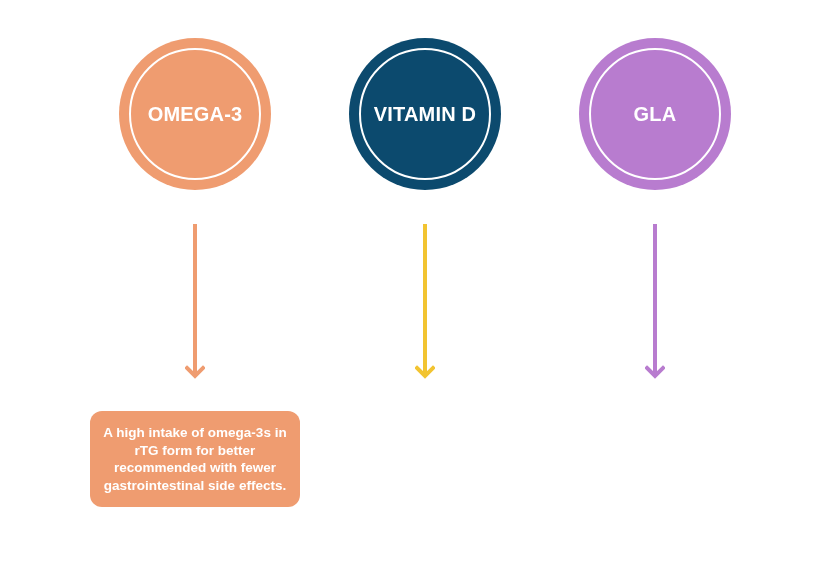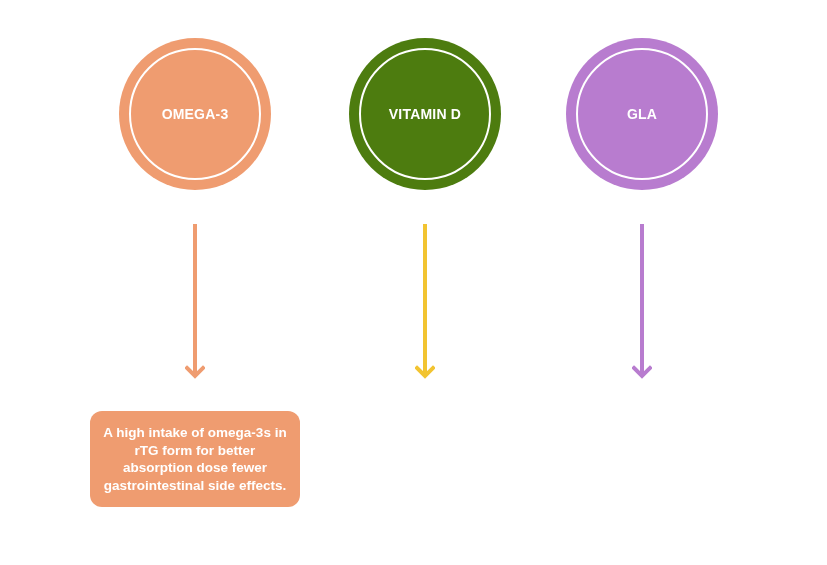--- a/index.html
+++ b/index.html
@@ -10,21 +10,21 @@
   .col { position: absolute; top: 0; width: 210px; height: 565px; }
   .circle {
     position: absolute; left: 29px; top: 38px; width: 152px; height: 152px; border-radius: 50%;
     display: flex; align-items: center; justify-content: center;
   }
   .ring {
     position: absolute; left: 10px; top: 10px; right: 10px; bottom: 10px;
     border: 2px solid #ffffff; border-radius: 50%; box-sizing: border-box;
   }
   .circle-label {
-    position: relative; color: #ffffff; font-weight: bold; font-size: 14px; letter-spacing: 0.2px;
+    position: relative; color: #ffffff; font-weight: bold; font-size: 20px; letter-spacing: 0.2px;
   }
   .stem { position: absolute; left: 103px; top: 224px; width: 4px; height: 150px; }
   .arrow-head { position: absolute; left: 95px; top: 362px; width: 20px; height: 22px; }
   .box {
     position: absolute; left: 0; top: 411px; width: 210px; height: 96px; border-radius: 12px;
     display: flex; align-items: center; justify-content: center; box-sizing: border-box; padding: 0 10px;
   }
   .box-text {
     color: #ffffff; font-weight: bold; font-size: 13.5px; line-height: 17.5px; text-align: center;
   }
@@ -37,36 +37,36 @@
   <div class="col" style="left:90px">
     <div class="circle" style="background: rgb(239, 156, 112);">
       <div class="ring"></div>
       <span class="circle-label">OMEGA-3</span>
     </div>
     <div class="stem" style="background: rgb(239, 156, 112);"></div>
     <svg class="arrow-head" viewBox="0 0 20 22">
       <path d="M2 6 L10 14 L18 6" fill="none" stroke-width="4" stroke-linecap="square" stroke="#ef9c70"></path>
     </svg>
     <div class="box" style="background: rgb(239, 156, 112);">
-      <span class="box-text">A high intake of omega-3s in rTG form for better absorption dose fewer gastrointestinal side effects.</span>
+      <span class="box-text">A high intake of omega-3s in rTG form for better recommended with fewer gastrointestinal side effects.</span>
     </div>
   </div>
 
   <div class="col" style="left:320px">
-    <div class="circle" style="background: #4d7c0f;">
+    <div class="circle" style="background: #0c4a6e;">
       <div class="ring"></div>
       <span class="circle-label">VITAMIN D</span>
     </div>
     <div class="stem" style="background: rgb(242, 196, 49);"></div>
     <svg class="arrow-head" viewBox="0 0 20 22">
       <path d="M2 6 L10 14 L18 6" fill="none" stroke-width="4" stroke-linecap="square" stroke="#f2c431"></path>
     </svg>
   </div>
 
-  <div class="col" style="left:537px">
+  <div class="col" style="left:550px">
     <div class="circle" style="background: rgb(184, 124, 207);">
       <div class="ring"></div>
       <span class="circle-label">GLA</span>
     </div>
     <div class="stem" style="background: rgb(184, 124, 207);"></div>
     <svg class="arrow-head" viewBox="0 0 20 22">
       <path d="M2 6 L10 14 L18 6" fill="none" stroke-width="4" stroke-linecap="square" stroke="#b87ccf"></path>
     </svg>
   </div>
 

